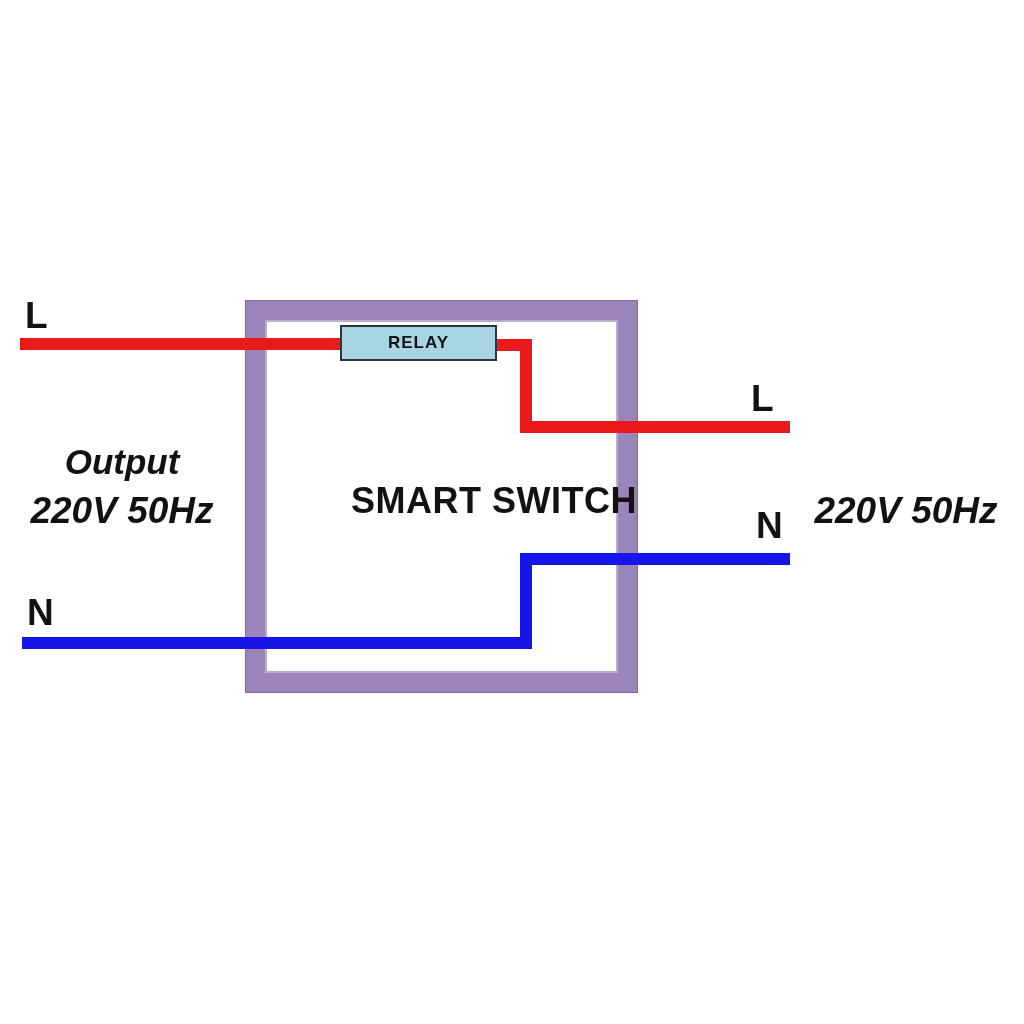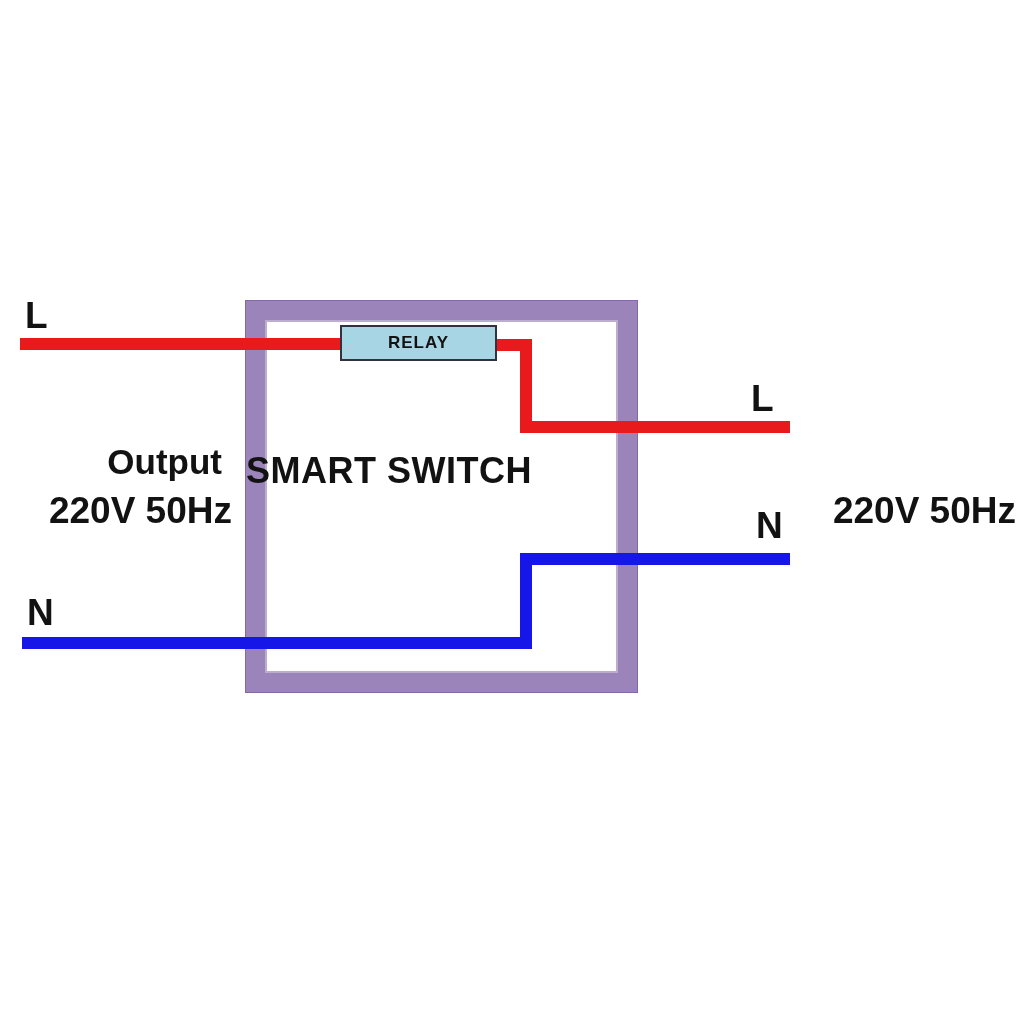--- a/index.html
+++ b/index.html
@@ -77,31 +77,31 @@
     font-weight: bold;
     white-space: nowrap;
     line-height: 1;
   }
   .terminal { font-size: 37px; }
   .lbl-L-left  { left: 25px;  top: 297px; }
   .lbl-N-left  { left: 27px;  top: 594px; }
   .lbl-L-right { left: 751px; top: 380px; }
   .lbl-N-right { left: 756px; top: 507px; }
 
-  .caption { font-size: 35px; text-align: right; }
+  .caption { font-size: 35px; text-align: center; font-style: italic; }
   .lbl-output  { left: 22px;  top: 444px; width: 200px; }
   .lbl-output-v{ left: 12px;  top: 492px; width: 220px; font-size: 37px; }
   .lbl-input   { left: 806px; top: 444px; width: 200px; }
   .lbl-input-v { left: 796px; top: 492px; width: 220px; font-size: 37px; }
 
   .switch-title {
     left: 246px;
-    top: 450px;
+    top: 480px;
     width: 391px;
-    text-align: left;
+    text-align: right;
     font-size: 36px;
     font-weight: bold;
     letter-spacing: 0.5px;
     z-index: 4;
   }
 </style>
 </head>
 <body>
 
 <div id="canvas">

